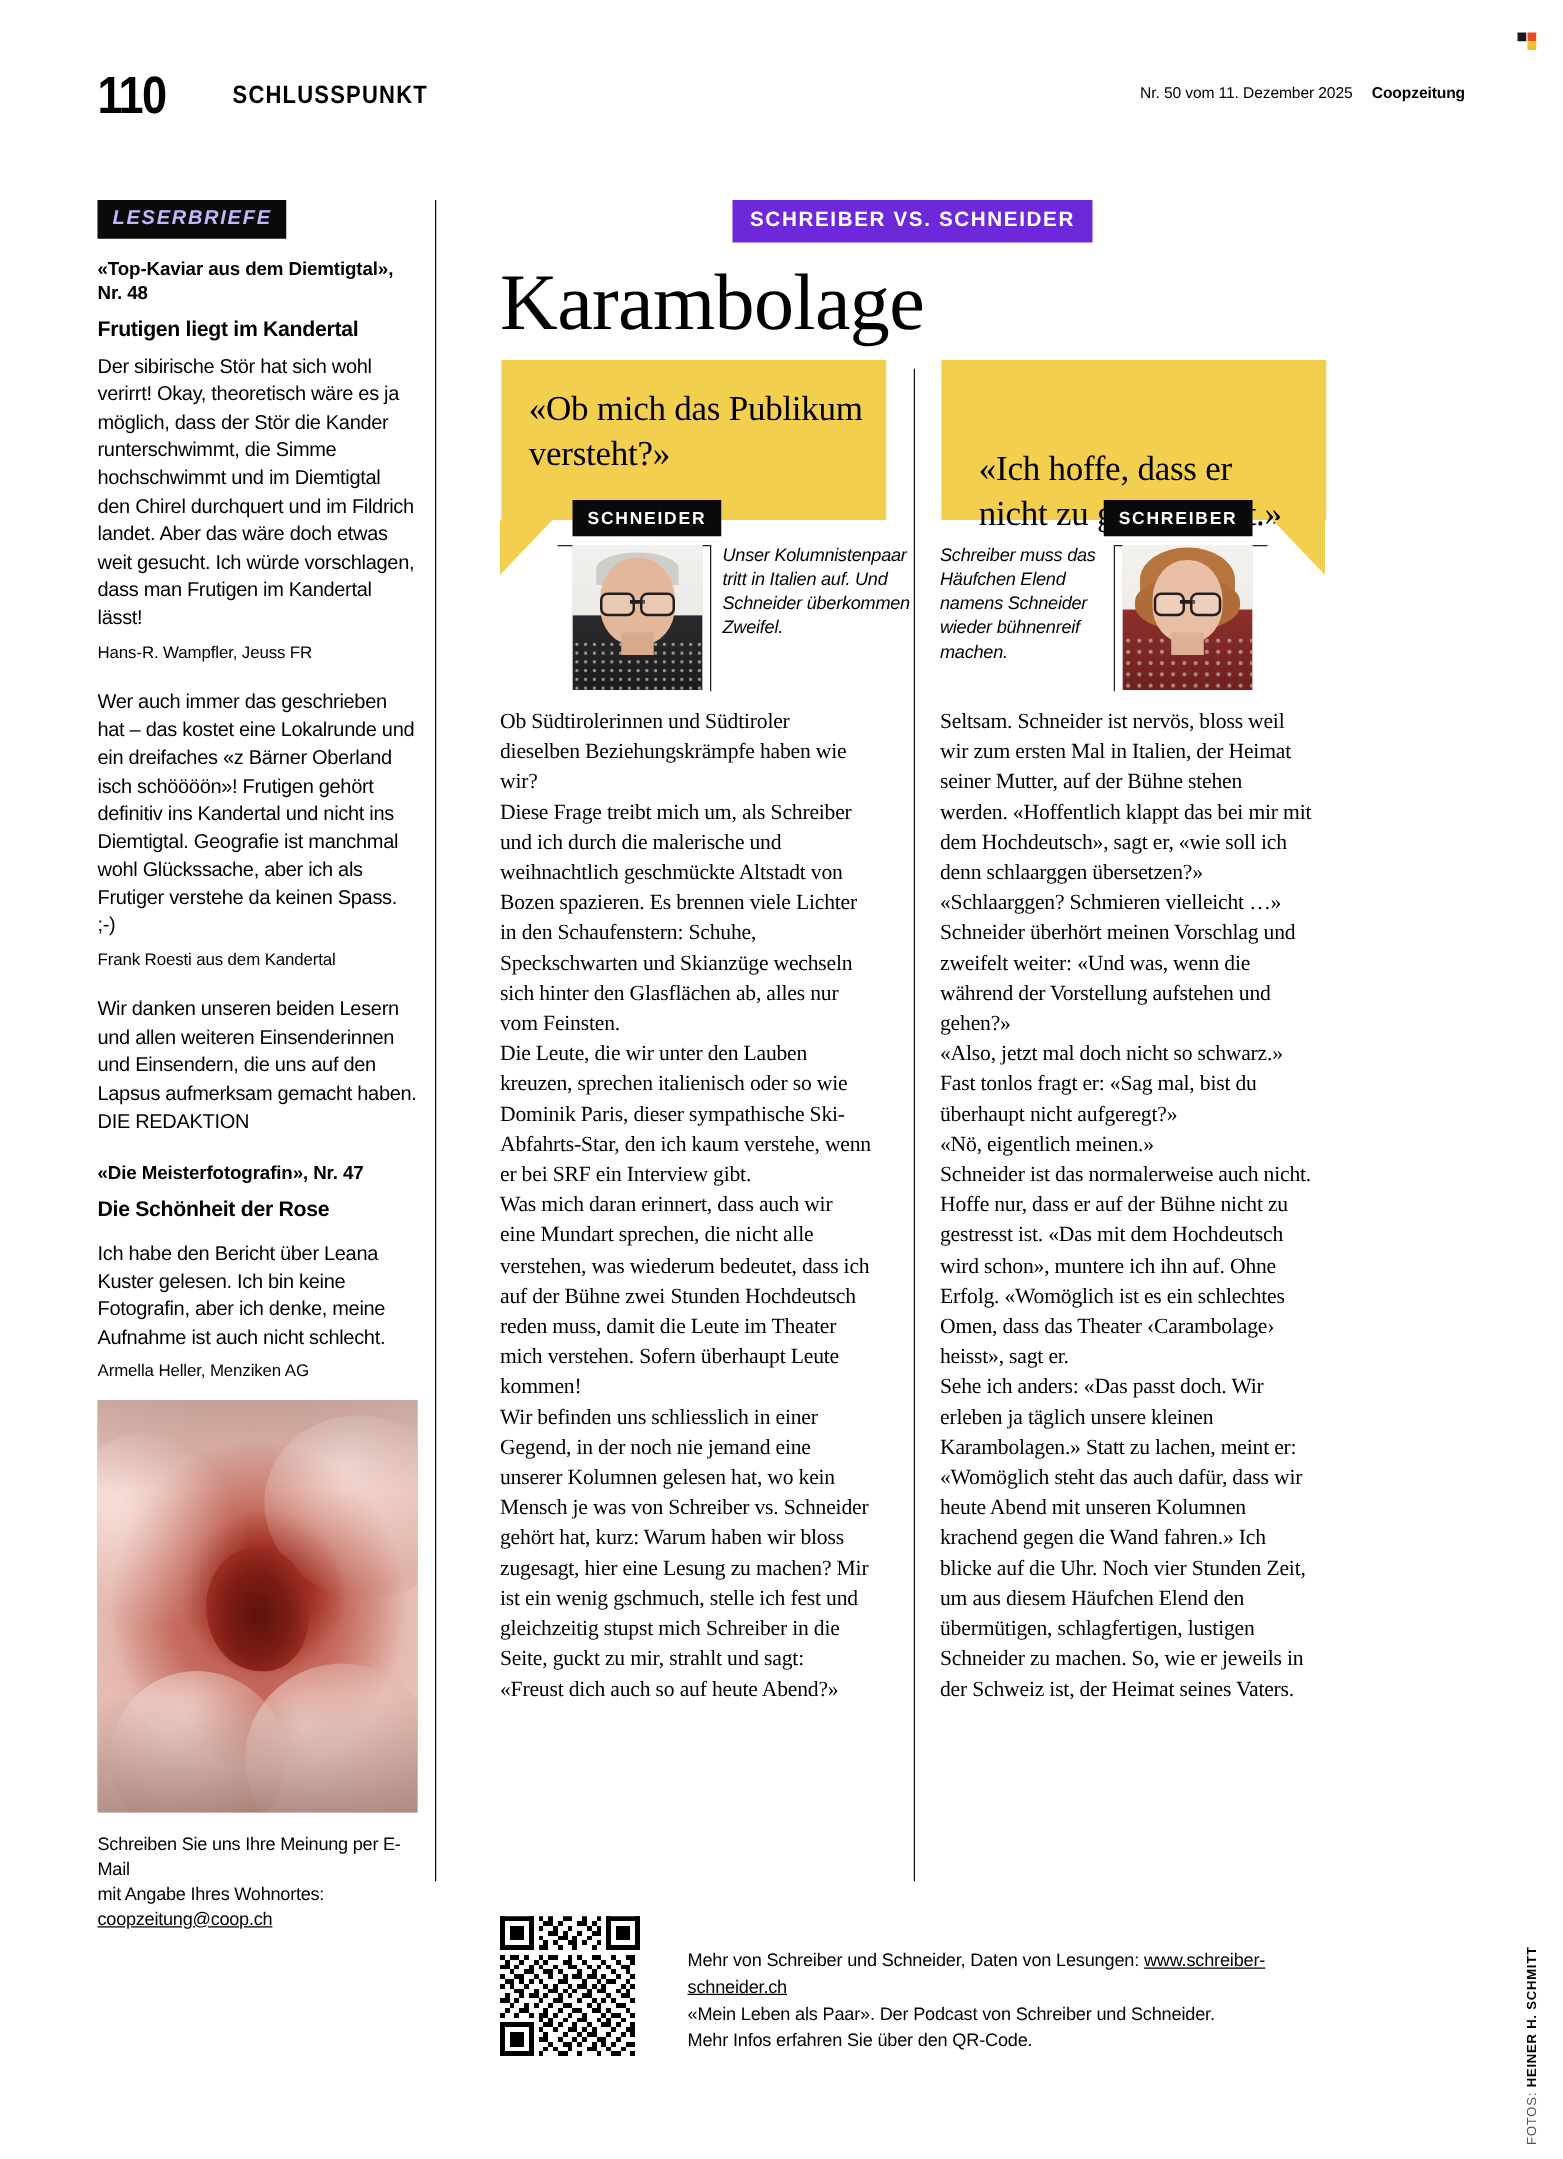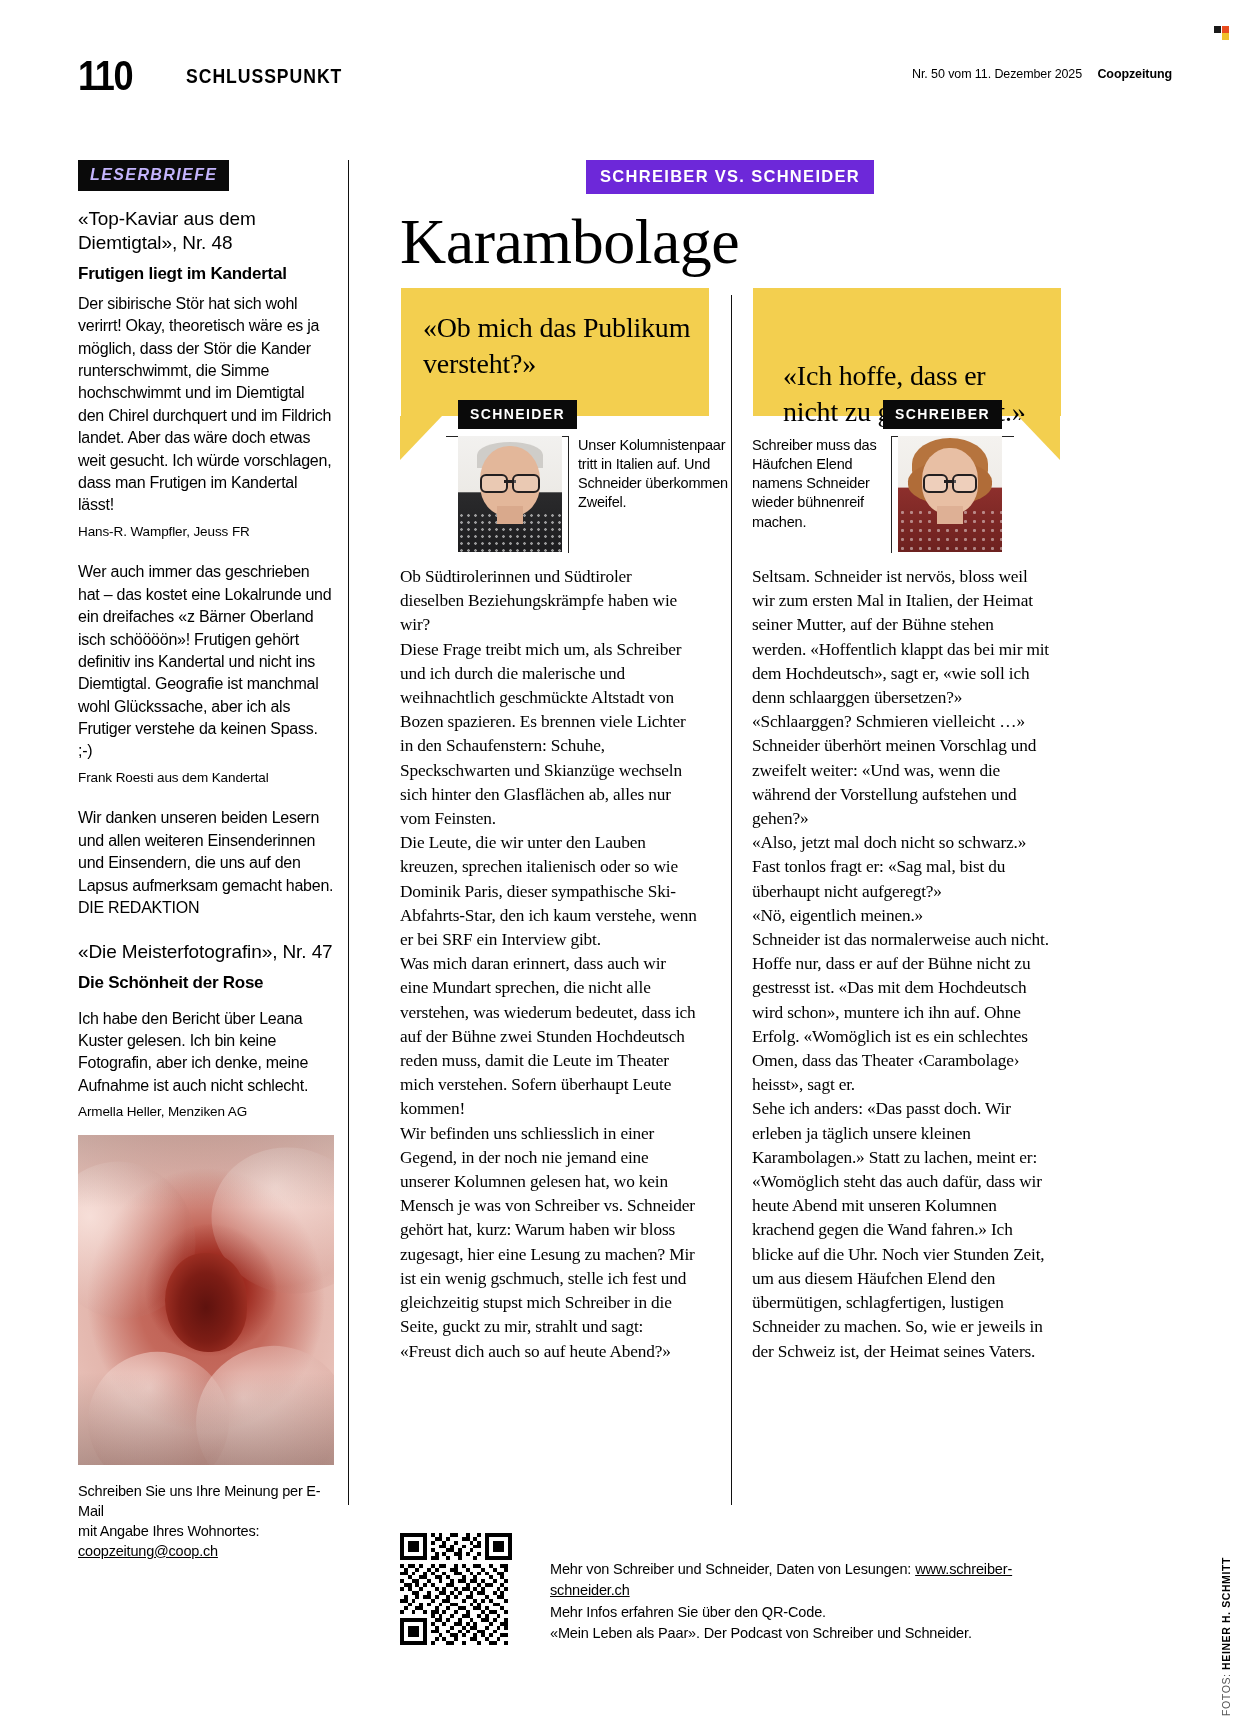--- a/index.html
+++ b/index.html
@@ -47,21 +47,21 @@
 
   
   .left-col { position:absolute; left:78px; top:160px; width:256px; }
   .kicker-box {
     display:inline-block; background:#0a0a0a; color:#c4b5fd;
     font-weight:bold; font-size:16px; letter-spacing:1.4px;
     padding:6px 12px 7px 12px;
     font-style:italic;
   }
   .ref-line {
-    font-weight:normal; font-size:19px; margin-top:16px; line-height:1.25;
+    font-weight:bold; font-size:15px; margin-top:16px; line-height:1.25;
     letter-spacing:-0.1px;
   }
   .sub-head {
     font-weight:bold; font-size:17px; margin-top:9px; line-height:1.2;
     letter-spacing:-0.25px;
   }
   .letter-body {
     font-size:16px; line-height:1.40; margin-top:9px;
     letter-spacing:-0.25px;
   }
@@ -140,21 +140,21 @@
 
   .name-tag {
     position:absolute; top:112px;
     background:#0a0a0a; color:#fff; font-weight:bold;
     font-size:14px; letter-spacing:1.4px; padding:6px 12px 7px 12px;
     z-index:3;
   }
   .bu-left .name-tag  { left:58px; }
   .bu-right .name-tag { right:58px; }
 
-  .portrait-row { position:absolute; top:148px; left:0; width:308px; height:117px; }
+  .portrait-row { position:absolute; top:148px; left:0; width:308px; height:117px;font-style:italic; }
   .portrait {
     position:absolute; top:0; width:104px; height:116px; overflow:hidden;
     background:#d9d9d9;
   }
   .bu-left .portrait  { left:58px; }
   .bu-right .portrait { right:58px; }
 
   .caption {
     position:absolute; top:0; width:152px;
     font-size:14.5px; line-height:1.32; letter-spacing:-0.2px;
@@ -610,22 +610,22 @@
             <rect x="12" y="28" width="2" height="1"></rect>
             <rect x="16" y="28" width="1" height="1"></rect>
             <rect x="20" y="28" width="1" height="1"></rect>
             <rect x="23" y="28" width="2" height="1"></rect>
             <rect x="27" y="28" width="1" height="1"></rect>
         </g>
       </svg>
     </div>
     <div class="promo">
       <div><span>Mehr von Schreiber und Schneider, Daten von Lesungen: </span><span class="link">www.schreiber-schneider.ch</span></div>
+      <div>«Mein Leben als Paar». Der Podcast von Schreiber und Schneider.</div>
       <div>Mehr Infos erfahren Sie über den QR-Code.</div>
-      <div>«Mein Leben als Paar». Der Podcast von Schreiber und Schneider.</div>
     </div>
   </div>
 
   <div class="credit">
     <span class="lbl">FOTOS:</span>
     <span class="who">HEINER H. SCHMITT</span>
   </div>
 
 </div>
 

